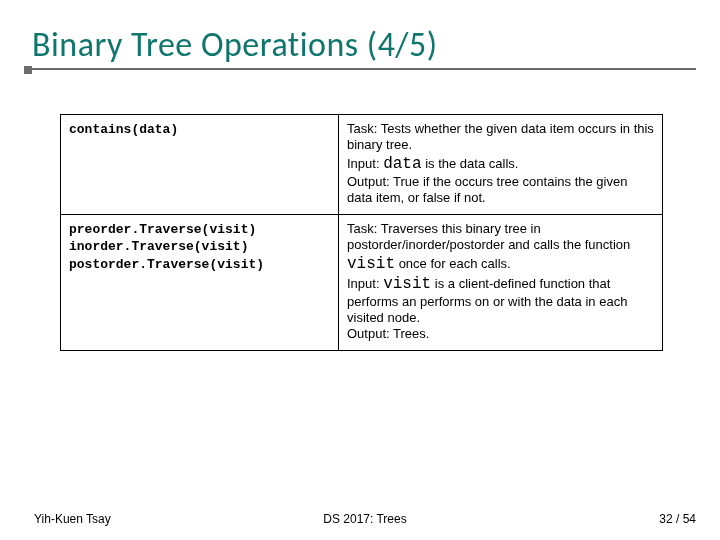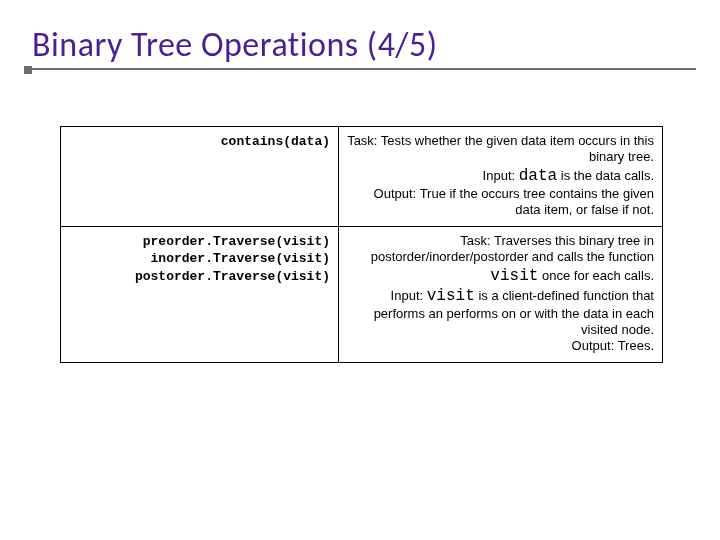--- a/index.html
+++ b/index.html
@@ -44,21 +44,21 @@
     position: absolute;
     top: 3px; left: 3px; right: 3px; bottom: 3px;
     border-radius: 50%;
     background: radial-gradient(circle, #d9cfa0 0%, #b5a46a 100%);
   }
   .title {
     position: absolute;
     top: 24px;
     left: 32px;
     font-size: 34px;
-    color: #4c1d95;
+    color: #0f766e;
     font-family: Calibri, Arial, sans-serif;
     font-weight: 400;
     letter-spacing: 0.5px;
   }
   .title-underline {
     position: absolute;
     top: 68px;
     left: 24px;
     right: 24px;
     height: 0;
@@ -75,26 +75,25 @@
   .title-accent {
     position: absolute;
     top: 66px;
     left: 24px;
     width: 8px;
     height: 8px;
     background: #6b6b6b;
   }
   .ops-table {
     position: absolute;
-    top: 126px;
+    top: 114px;
     left: 60px;
     width: 602px;
     border-collapse: collapse;
     table-layout: fixed;
-    text-align: right;
   }
   .ops-table td {
     border: 1px solid #000;
     vertical-align: top;
     padding: 6px 8px 8px 8px;
     font-size: 13px;
     line-height: 1.25;
   }
   .ops-table col.c1 { width: 278px; }
   .ops-table col.c2 { width: 324px; }
@@ -169,14 +168,21 @@
         <b>Input:</b>
         <span class="code">visit</span><span> is a client-defined function that performs an performs on or with the data in each visited node.</span><br>
         <b>Output:</b>
         <span>Trees.</span>
       </td>
     </tr>
 
   </tbody>
     </table>
 
+  <div class="footer">
+    <span>Yih-Kuen Tsay</span>
+    <span class="footer-center">DS 2017: Trees</span>
+    <span class="pagenum">
+      <span class="cur">32</span><span> / </span><span>54</span>
+    </span>
+  </div>
 
 </div>
 
 </body></html>

